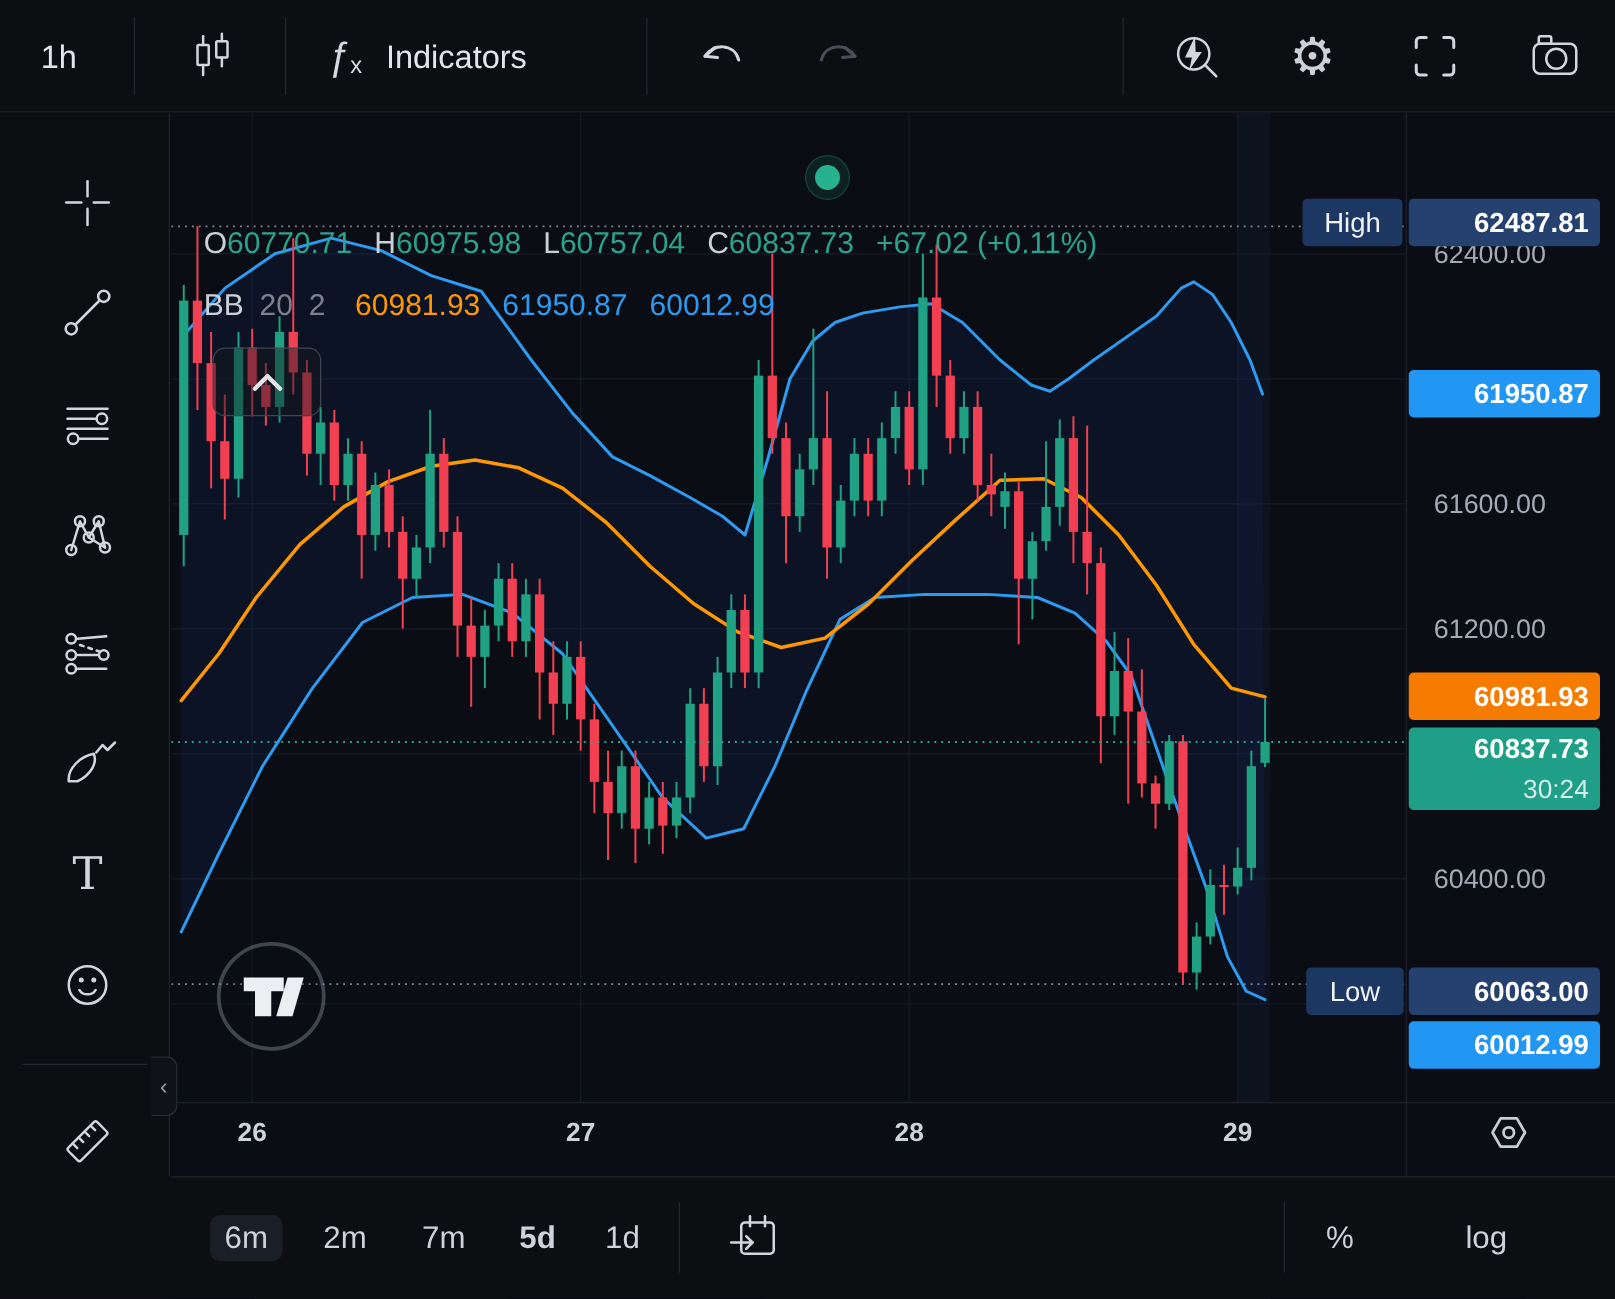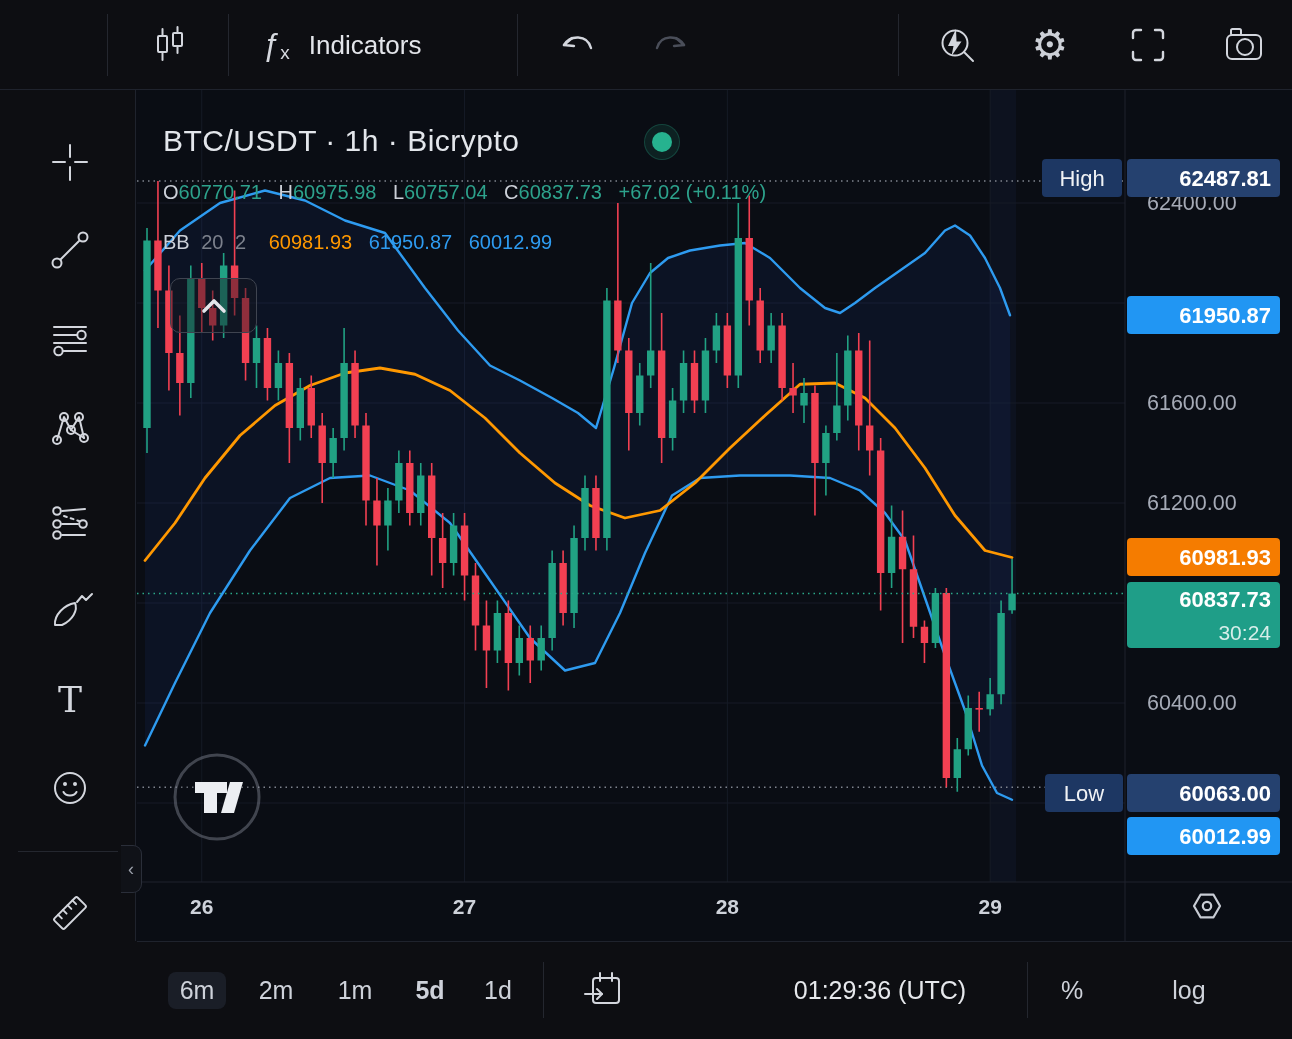--- a/index.html
+++ b/index.html
@@ -21,21 +21,21 @@
   
   #left-bar{position:absolute;left:0;top:90px;width:136px;height:949px;background:#0d0e12;border-right:1px solid #1f232d;}
   .lt-btn{position:absolute;left:45px;width:50px;height:50px;margin-left:0;display:flex;align-items:center;justify-content:center;cursor:pointer;}
   .lt-divider{position:absolute;left:18px;width:100px;height:1px;background:#24272f;}
   #collapse-tab{position:absolute;left:121px;top:845px;width:21px;height:48px;background:#101218;border:1px solid #2a2e39;border-left:none;border-radius:0 9px 9px 0;display:flex;align-items:center;justify-content:center;color:#9ca1ac;font-size:18px;cursor:pointer;z-index:30;}
 
   
   #chart{position:absolute;left:137px;top:90px;}
   .legend-row{position:absolute;left:163px;white-space:nowrap;z-index:20;}
   #pane-title{top:124px;font-size:30px;color:#e3e6eb;letter-spacing:.5px;}
-  #ohlc-row,#bb-row{font-size:20px;}
+  #ohlc-row,#bb-row{font-size:24px;}
   #ohlc-row{top:181px;}
   #bb-row{top:231px;}
   .lbl{color:#ccd0d8;}
   .val-up{color:#2da28c;}
   .val-orange{color:#ff9800;}
   .val-blue{color:#2e9bf0;}
   .val-gray{color:#7c818c;margin-top:36px;}
   .sp{display:inline-block;width:11px;}
   .sp-s{display:inline-block;width:6px;}
   #status-dot{position:absolute;left:644px;top:124px;width:36px;height:36px;border-radius:50%;background:rgba(38,178,143,0.12);border:1.5px solid rgba(38,178,143,0.25);display:flex;align-items:center;justify-content:center;z-index:20;}
@@ -49,20 +49,23 @@
   .bb-divider{position:absolute;top:962px;height:56px;width:1px;background:#24272f;}
   .range-pill{border-radius:8px;padding:4px 12px;}
   .range-active{background:#1a1e27;}
 </style>
 </head>
 <body>
 
 <div id="app">
 
   <div id="top-bar">
+    <div class="tb-item" style="left:16px;width:62px;">
+      <span class="tb-label">1h</span>
+    </div>
     <div class="tb-divider" style="left:107px;"></div>
 
     <div class="tb-item" style="left:146px;width:48px;">
       <svg class="icon" width="40" height="40" viewBox="-20 -20 40 40">
         <rect class="stroke" x="-12" y="-9" width="9" height="16" rx="1"></rect>
         <line class="stroke" x1="-7.5" y1="-16" x2="-7.5" y2="-9"></line>
           <line class="stroke" x1="-7.5" y1="7" x2="-7.5" y2="15"></line>
         <rect class="stroke" x="3" y="-12" width="9" height="13" rx="1"></rect>
         <line class="stroke" x1="7.5" y1="-18" x2="7.5" y2="-12"></line>
           <line class="stroke" x1="7.5" y1="1" x2="7.5" y2="8"></line>
@@ -419,21 +422,20 @@
       <text x="1271" y="599" fill="#ffffff" font-size="22" dominant-baseline="central" font-family="&quot;Liberation Sans&quot;,&quot;DejaVu Sans&quot;,sans-serif" text-anchor="end" font-weight="600" name="last-price-value">60837.73</text>
       <text x="1271" y="632" fill="rgba(255,255,255,0.82)" font-size="21" dominant-baseline="central" font-family="&quot;Liberation Sans&quot;,&quot;DejaVu Sans&quot;,sans-serif" text-anchor="end" name="bar-countdown">30:24</text>
       <rect x="1045" y="774" width="78" height="38" rx="4" fill="#1d3763"></rect>
       <text x="1084" y="793" fill="#f0f2f5" font-size="22" dominant-baseline="central" font-family="&quot;Liberation Sans&quot;,&quot;DejaVu Sans&quot;,sans-serif" text-anchor="middle" name="price-float-badge-label">Low</text>
       <rect x="1127" y="774" width="153" height="38" rx="4" fill="#25416f"></rect>
       <text x="1271" y="793" fill="#ffffff" font-size="22" dominant-baseline="central" font-family="&quot;Liberation Sans&quot;,&quot;DejaVu Sans&quot;,sans-serif" text-anchor="end" font-weight="600" name="price-value-badge-label">60063.00</text>
       <rect x="1127" y="817" width="153" height="38" rx="4" fill="#2196f3"></rect>
       <text x="1271" y="836" fill="#ffffff" font-size="22" dominant-baseline="central" font-family="&quot;Liberation Sans&quot;,&quot;DejaVu Sans&quot;,sans-serif" text-anchor="end" font-weight="600" name="price-value-badge-label">60012.99</text>
     </svg>
 
-  <div class="legend-row" id="pane-title">BTC/USDT · 1h · Bicrypto</div>
   <div id="status-dot">
       <div class="core"></div>
     </div>
 
   <div class="legend-row" id="ohlc-row">
     <span class="lbl">O</span><span class="val-up">60770.71</span><span class="sp"></span>
     <span class="lbl">H</span><span class="val-up">60975.98</span><span class="sp"></span>
     <span class="lbl">L</span><span class="val-up">60757.04</span><span class="sp"></span>
     <span class="lbl">C</span><span class="val-up">60837.73</span><span class="sp"></span>
     <span class="val-up">+67.02 (+0.11%)</span>
@@ -456,41 +458,38 @@
 
   <div id="bottom-bar"></div>
   <div id="bottom-border"></div>
   <div class="bb-item" style="left:168px;width:58px;text-align:right;">
       <span class="range-pill range-active">6m</span>
     </div>
   <div class="bb-item" style="left:248px;width:56px;">
       <span class="range-pill">2m</span>
     </div>
   <div class="bb-item" style="left:327px;width:56px;">
-      <span class="range-pill">1m</span>
+      <span class="range-pill">7m</span>
     </div>
   <div class="bb-item" style="left:404px;width:52px;font-weight:bold;">
       <span class="range-pill">5d</span>
     </div>
   <div class="bb-item" style="left:472px;width:52px;">
       <span class="range-pill">1d</span>
     </div>
   <div class="bb-divider" style="left:543px;"></div>
   <div class="bb-item" style="left:576px;width:56px;">
     <svg class="icon" width="48" height="48" viewBox="-24 -24 48 48">
       <rect class="stroke" x="-11" y="-12" width="26" height="25" rx="3"></rect>
       <line class="stroke" x1="-4" y1="-17" x2="-4" y2="-9"></line>
         <line class="stroke" x1="8" y1="-17" x2="8" y2="-9"></line>
       <line class="stroke" x1="-19" y1="4" x2="-2" y2="4"></line>
       <path class="stroke" d="M -7 -1 L -2 4 L -7 9"></path>
     </svg>
   </div>
-  <div class="bb-item" style="left:760px;width:240px;color:#e6e8ec;">
-      <span>01:29:36 (UTC)</span>
-    </div>
   <div class="bb-divider" style="left:1027px;"></div>
   <div class="bb-item" style="left:1048px;width:48px;">
       <span>%</span>
     </div>
   <div class="bb-item" style="left:1161px;width:56px;">
       <span>log</span>
     </div>
 
 </div>
 

